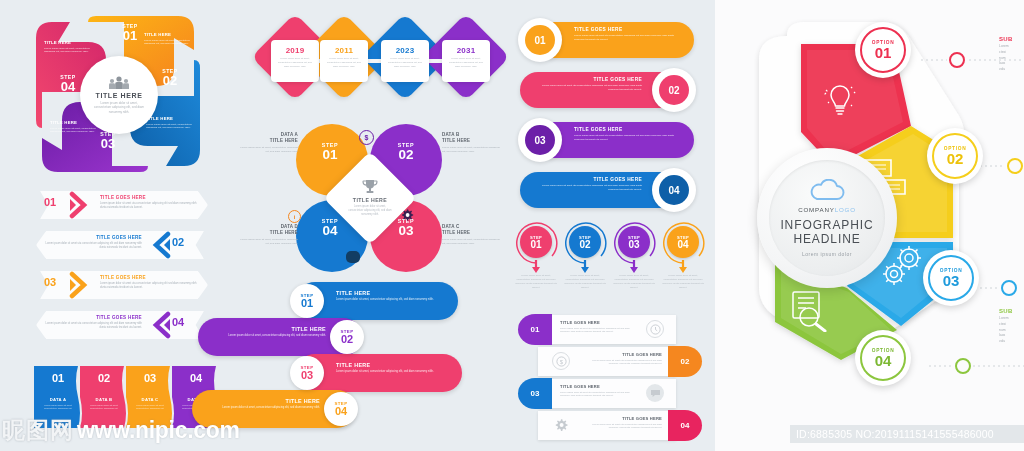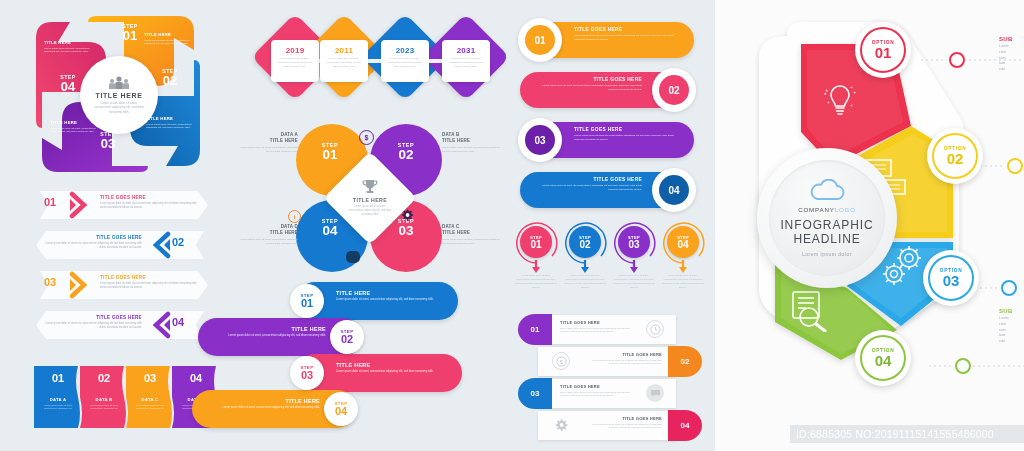--- a/index.html
+++ b/index.html
@@ -819,16 +819,20 @@
     <div class="mp-side" style="left:284px;top:308px;">
       <div class="h" style="color:#8CC63E;">SUB</div>
       <div class="p" style="white-space:pre-line;">Lorem
 ctesi
 num
 laos
 volu</div>
     </div>
   </div>
 
+  <div id="wm">
+    <span class="cn">昵图网</span>
+    <span class="url">www.nipic.com</span>
+  </div>
   <div id="idbar">
     <span>ID:6885305 NO:20191115141555486000</span>
   </div>
 </div>
 
 </body></html>

